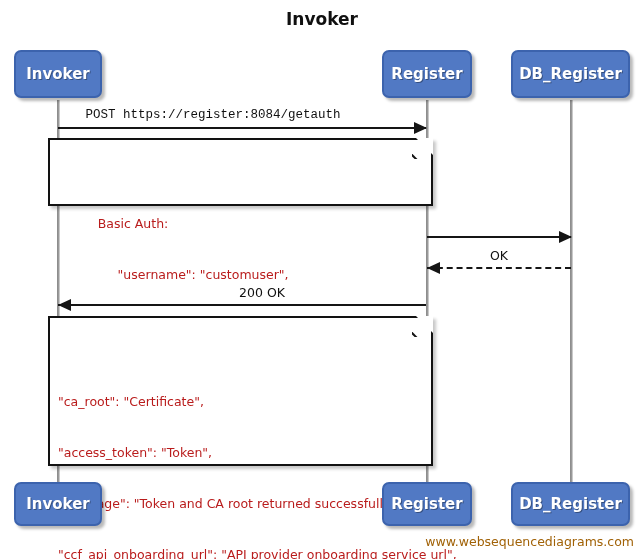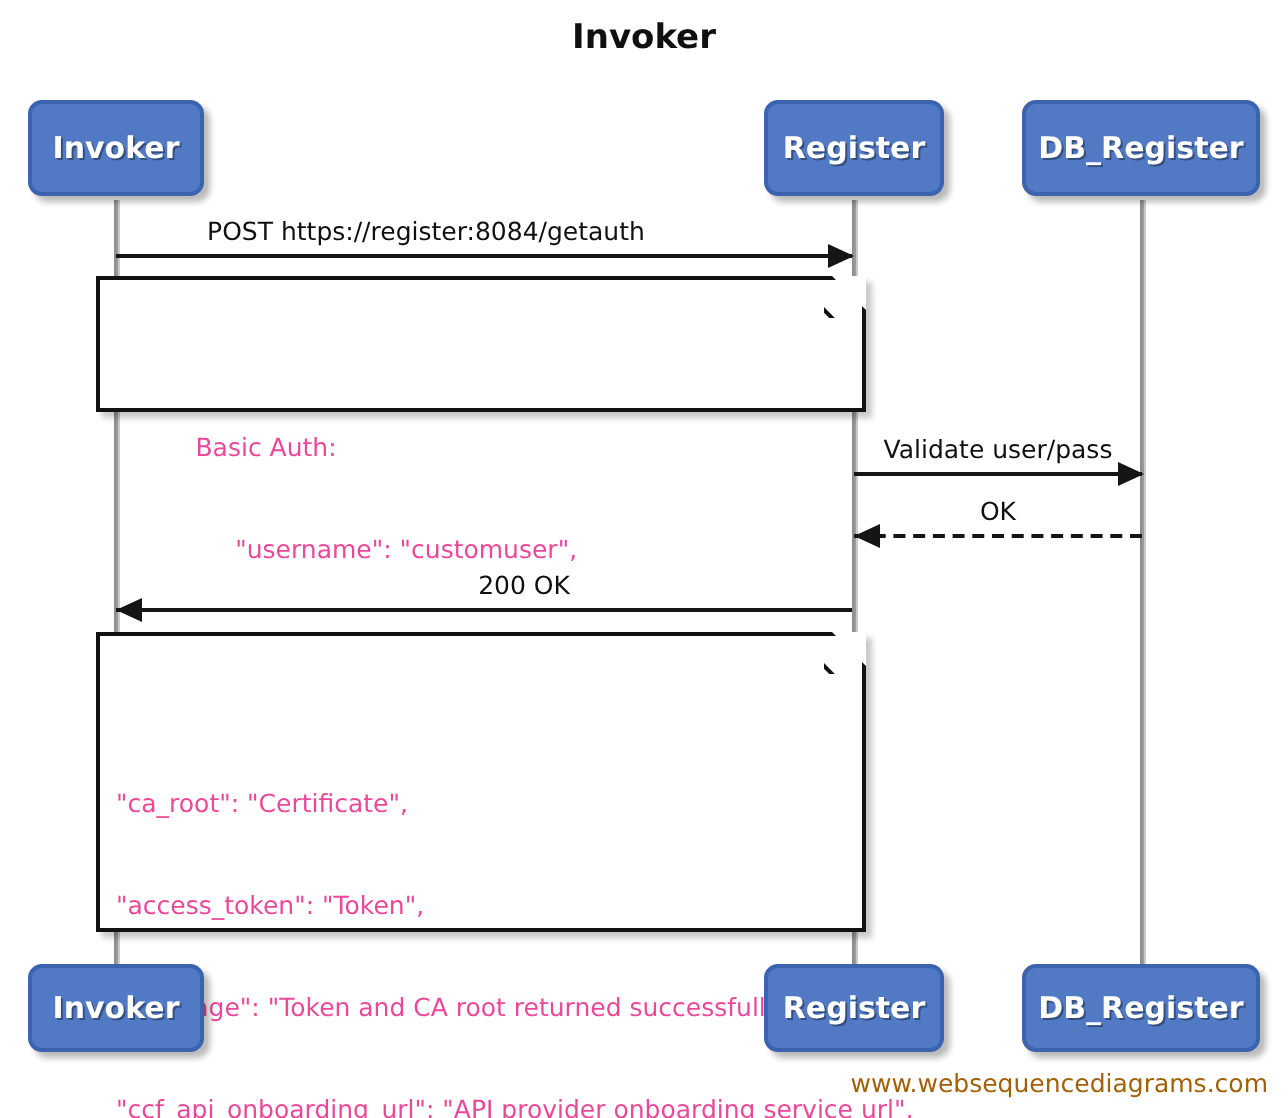--- a/index.html
+++ b/index.html
@@ -93,21 +93,21 @@
   }
 
   
   .note {
     position: absolute;
     box-sizing: border-box;
     background: #ffffff;
     border: 2px solid #121212;
     box-shadow: 3px 3px 3px rgba(0,0,0,0.22);
     font-size: 12.5px;
-    color: #ec4899;
+    color: #b91c1c;
     line-height: 17px;
     padding: 7px 8px 6px 8px;
     white-space: pre;
   }
   .note .fold-cut {
     position: absolute;
     top: -2px;
     right: -2px;
     width: 0;
     height: 0;
@@ -158,33 +158,32 @@
   <div class="actor" style="left:14px; top:50px; width:88px; height:48px;">
     <span>Invoker</span>
   </div>
   <div class="actor" style="left:382px; top:50px; width:90px; height:48px;">
     <span>Register</span>
   </div>
   <div class="actor" style="left:511px; top:50px; width:119px; height:48px;">
     <span>DB_Register</span>
   </div>
 
-  <div class="msg-label" style="left:58px; top:108px; width:310px;">POST https://register:8084/getauth</div>
+  <div class="msg-label" style="left:58px; top:108px; width:310px;font-family:Liberation Mono, monospace;">POST https://register:8084/getauth</div>
   <div class="msg-line" style="left:58px; top:127px; width:368px;"></div>
   <div class="arrow-head right" style="left:414px; top:122px;"></div>
 
   <div class="note centered" style="left:48px; top:138px; width:385px; height:68px;">
     <span class="fold-cut"></span>
     <span class="fold-diag"></span>
     <span class="note-line">          Basic Auth:</span>
     <span class="note-line">               "username": "customuser",</span>
     <span class="note-line">               "password": "***",</span>
   </div>
 
-  <div class="msg-label" style="left:427px; top:217px; width:144px;">Validate user/pass</div>
   <div class="msg-line" style="left:427px; top:236px; width:144px;"></div>
   <div class="arrow-head right" style="left:559px; top:231px;"></div>
 
   <div class="msg-label" style="left:427px; top:248px; width:144px;">OK</div>
   <div class="msg-line dashed" style="left:427px; top:267px; width:144px;"></div>
   <div class="arrow-head left" style="left:427px; top:262px;"></div>
 
   <div class="msg-label" style="left:58px; top:285px; width:408px;">200 OK</div>
   <div class="msg-line" style="left:58px; top:304px; width:368px;"></div>
   <div class="arrow-head left" style="left:58px; top:299px;"></div>

